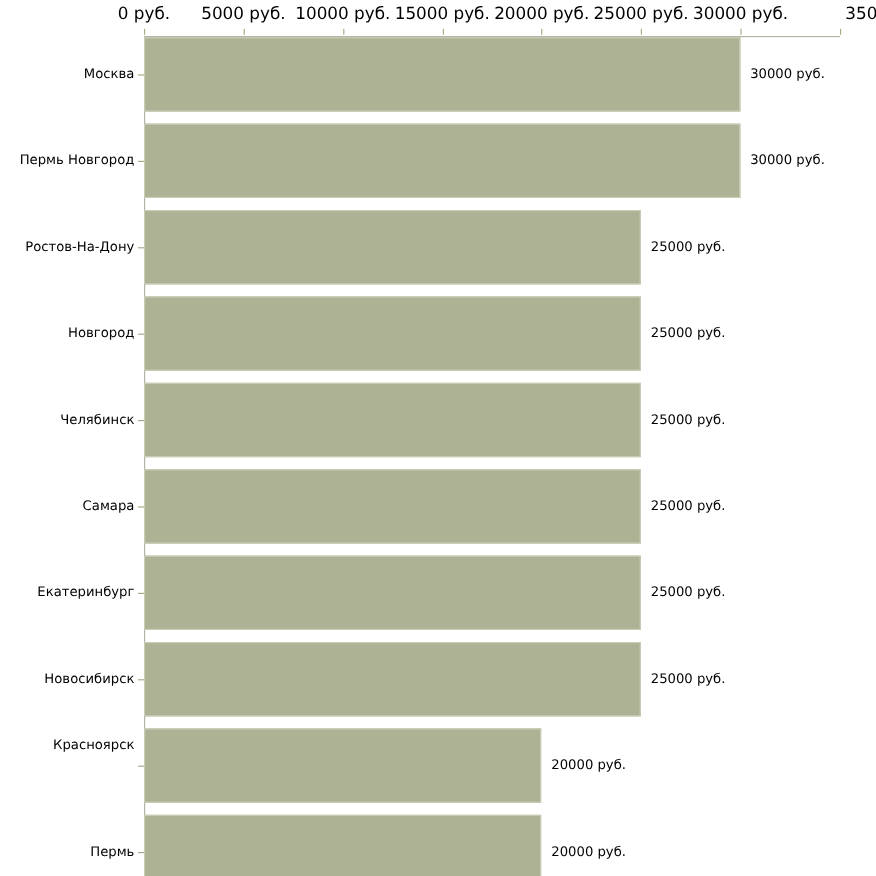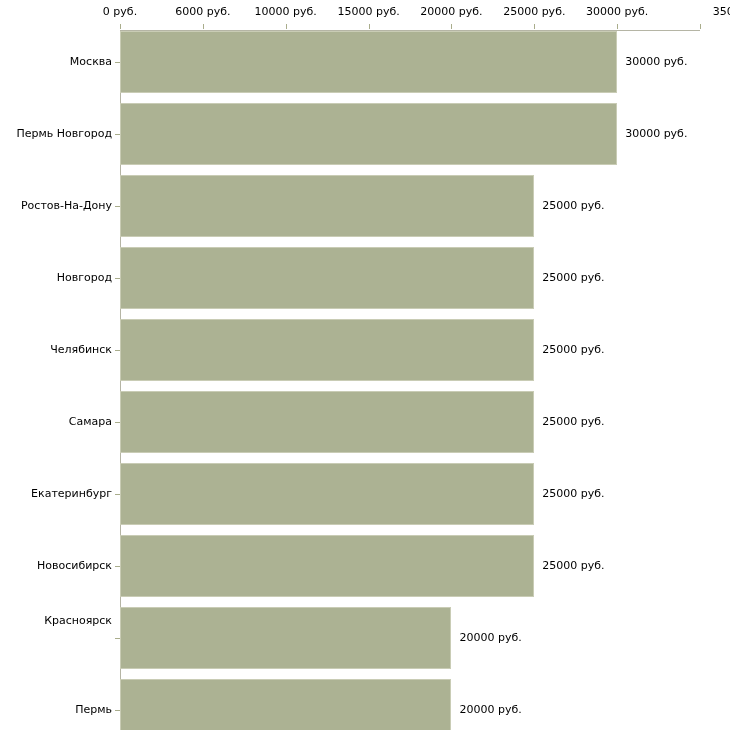--- a/index.html
+++ b/index.html
@@ -26,21 +26,21 @@
     position: absolute;
     left: 0;
     top: 0;
     width: 730px;
     height: 22px;
   }
   .axis-label {
     position: absolute;
     top: 6px;
     transform: translateX(-50%);
-    font-size: 11px;
+    font-size: 14px;
     line-height: 12px;
     color: #000000;
     white-space: nowrap;
   }
 
   
   .axis-line-top {
     position: absolute;
     height: 1px;
     background: #b5b5a5;
@@ -98,21 +98,21 @@
     transform: translateY(-50%);
   }
 </style>
 </head>
 <body>
 
 <div id="chart-root">
 
   <div class="axis-labels">
       <div class="axis-label" style="left: 120px;">0 руб.</div>
-      <div class="axis-label" style="left: 202.857px;">6000 руб.</div>
+      <div class="axis-label" style="left: 202.857px;">5000 руб.</div>
       <div class="axis-label" style="left: 285.714px;">10000 руб.</div>
       <div class="axis-label" style="left: 368.571px;">15000 руб.</div>
       <div class="axis-label" style="left: 451.429px;">20000 руб.</div>
       <div class="axis-label" style="left: 534.286px;">25000 руб.</div>
       <div class="axis-label" style="left: 617.143px;">30000 руб.</div>
       <div class="axis-label" style="left: 700px; margin-left: 44px;">35000 руб.</div>
     </div>
 
   <div class="plot">
       <div class="axis-line-top" style="left: 120px; top: 30px; width: 580px;"></div>

